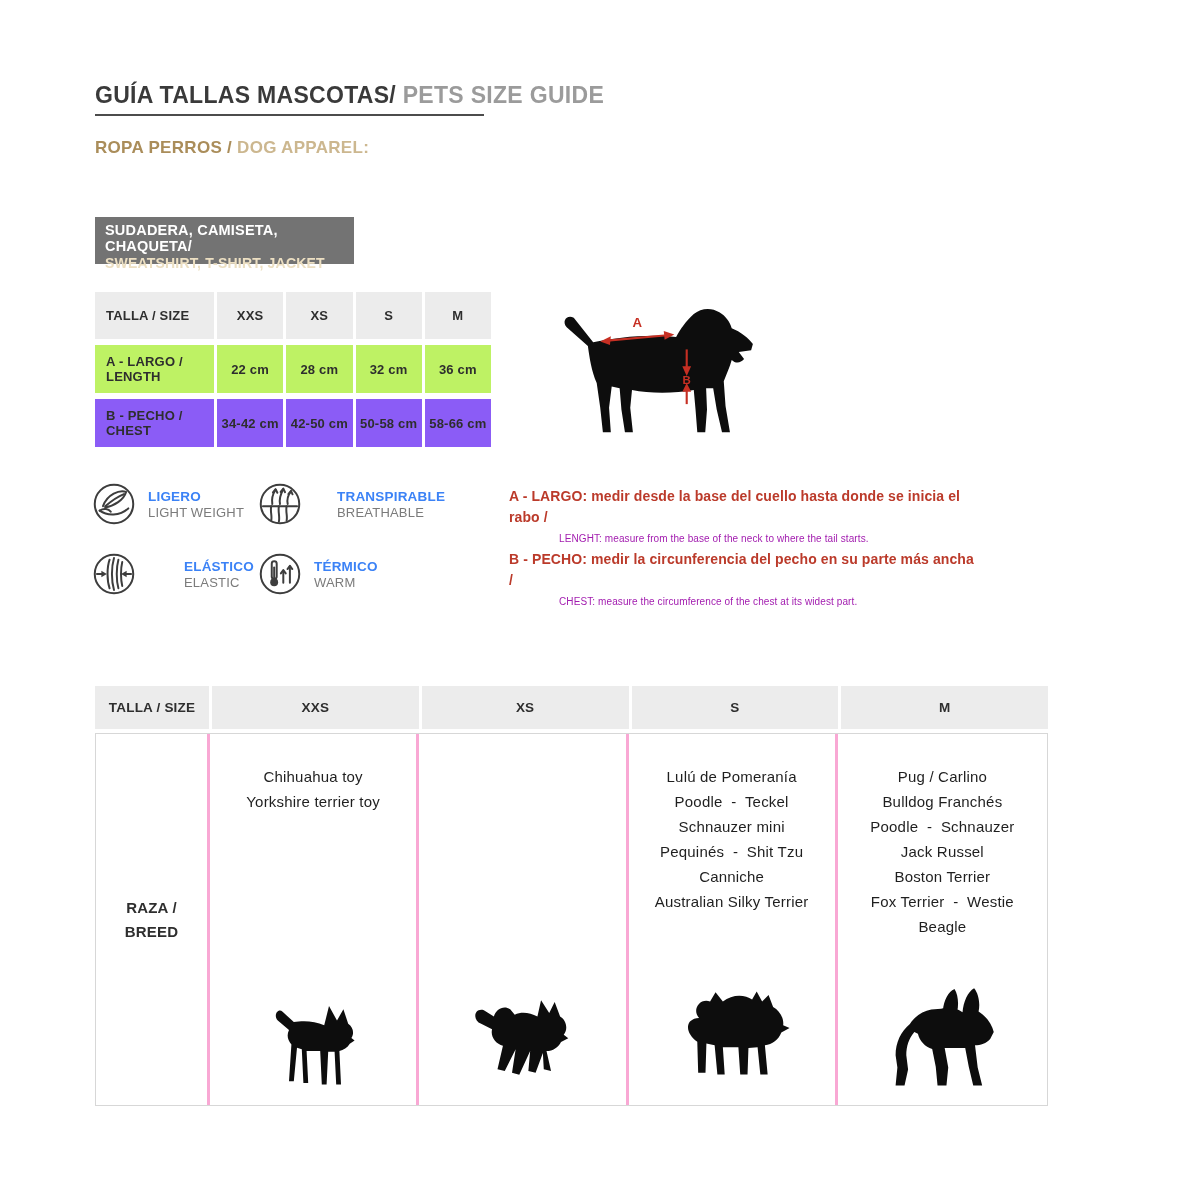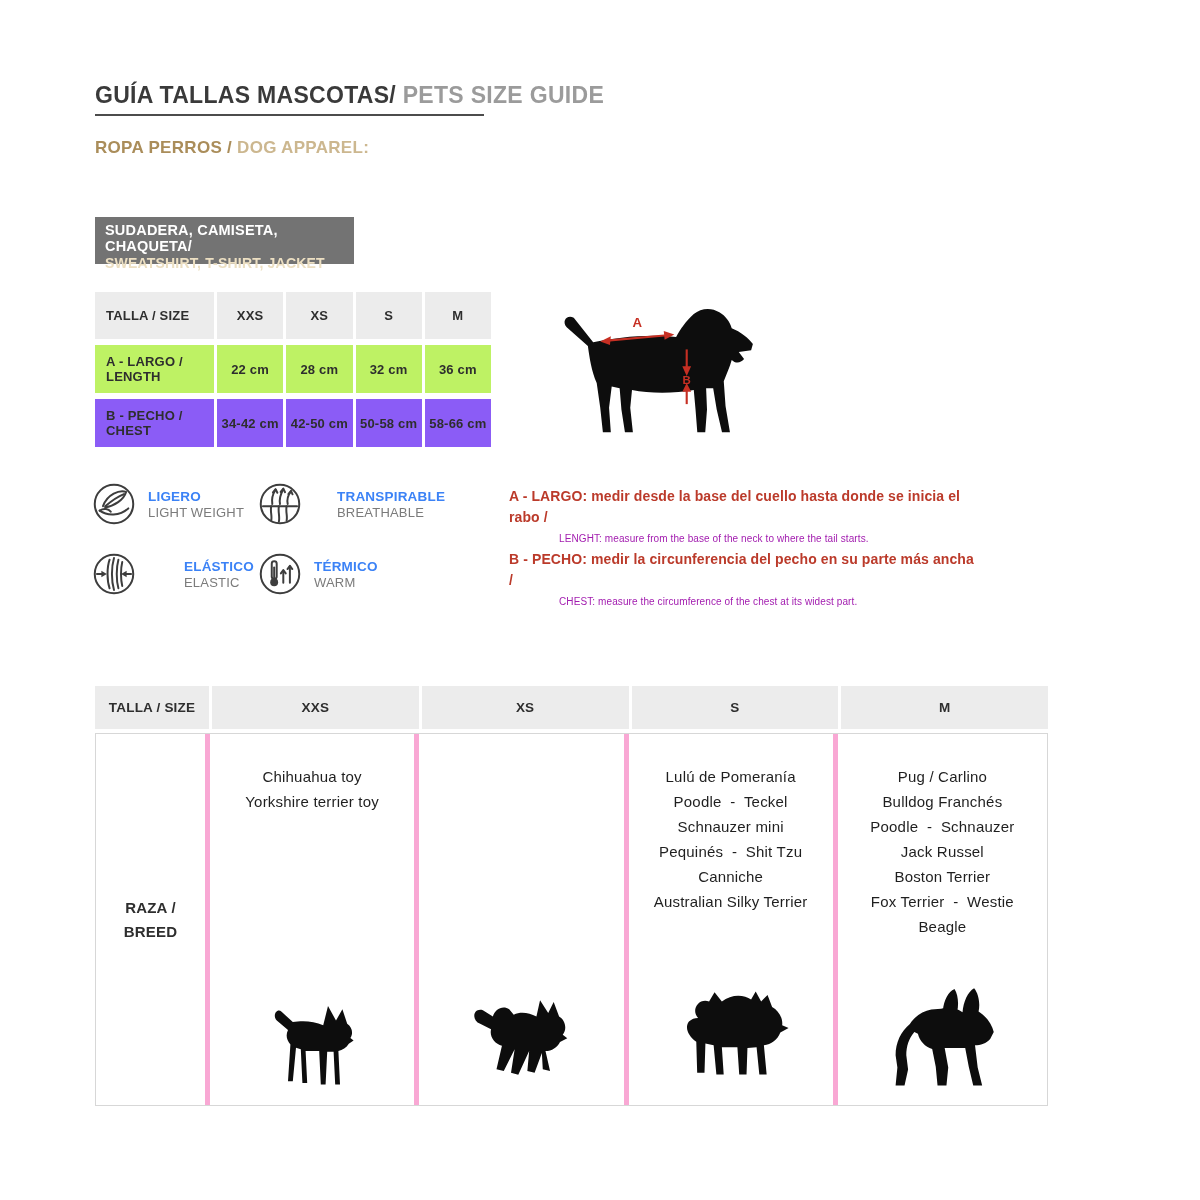--- a/index.html
+++ b/index.html
@@ -47,21 +47,21 @@
   .note .bold-line { font-size:14px; font-weight:bold; color:#bb3a2a; letter-spacing:.1px; line-height:21px; }
   .note .normal-line { font-size:10px; color:#a21caf; letter-spacing:.1px; line-height:21px; padding-left:50px; }
 
   
   .breed-table { position:absolute; left:95px; top:686px; width:953px; }
   .bt-head { display:grid; grid-template-columns:114px 1fr 1fr 1fr 1fr; column-gap:3px; }
   .bt-head .bt-hcell { background:#ececec; height:43px; display:flex; align-items:center; justify-content:center;
                        font-size:13.5px; font-weight:bold; color:#2e2e2e; letter-spacing:.2px; }
   .bt-body { display:grid; grid-template-columns:114px 1fr 1fr 1fr 1fr; margin-top:4px; height:373px;
              border:1px solid #d7d7d7; }
-  .bt-cell { border-right:5px solid #f9a8d4; background:#fff; display:flex; flex-direction:column; align-items:center; }
+  .bt-cell { border-right:3px solid #f9a8d4; background:#fff; display:flex; flex-direction:column; align-items:center; }
   .bt-cell:last-child { border-right:none; }
   .bt-label { justify-content:center; font-size:15px; font-weight:bold; color:#2e2e2e; text-align:center; line-height:24px; letter-spacing:.2px; }
   .breed-list { padding-top:30px; text-align:center; font-size:15px; color:#1f1f1f; line-height:25px; letter-spacing:.2px; white-space:pre-wrap; }
   .dog-slot { margin-top:auto; margin-bottom:14px; display:flex; justify-content:center; align-items:flex-end; }
 
   svg .stroke { fill:none; stroke:#3d3d3d; stroke-width:1.8; stroke-linecap:round; stroke-linejoin:round; }
   svg .fillDark { fill:#3d3d3d; }
 </style>
 </head>
 <body>

